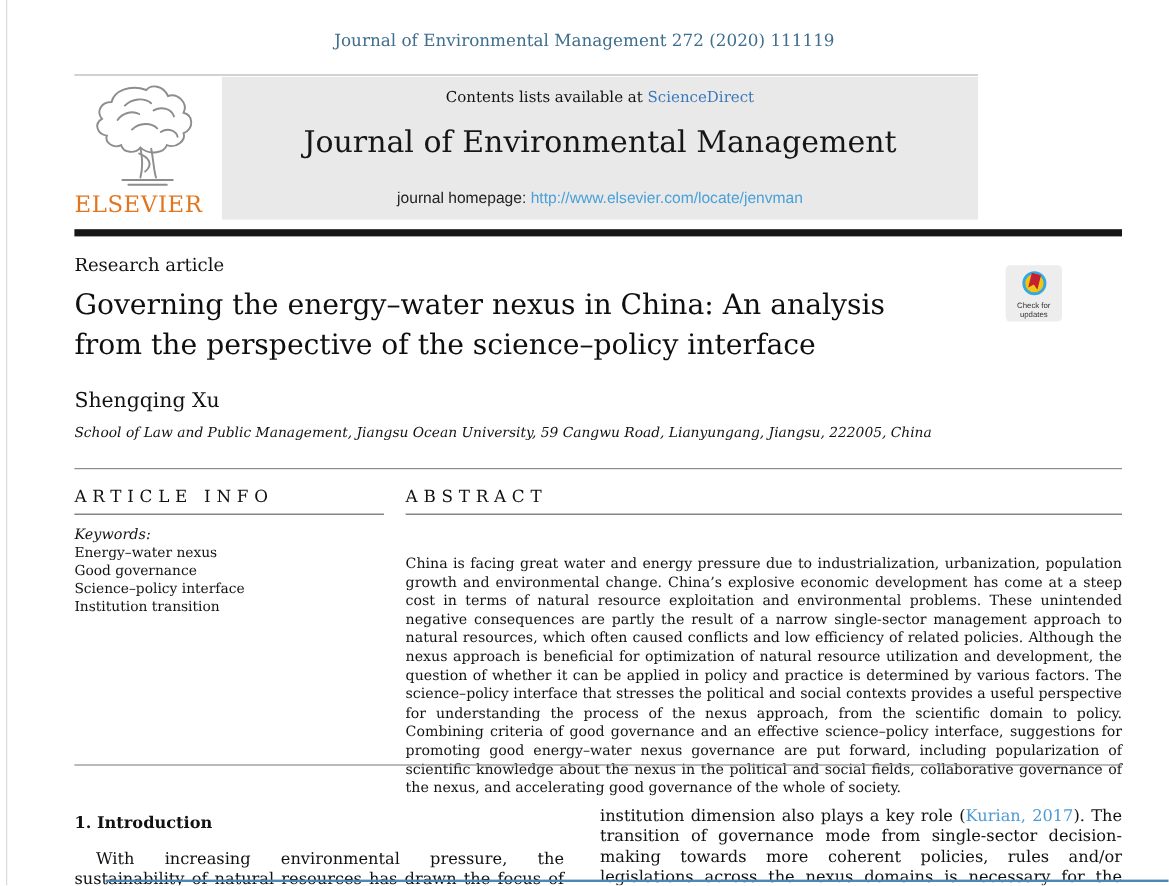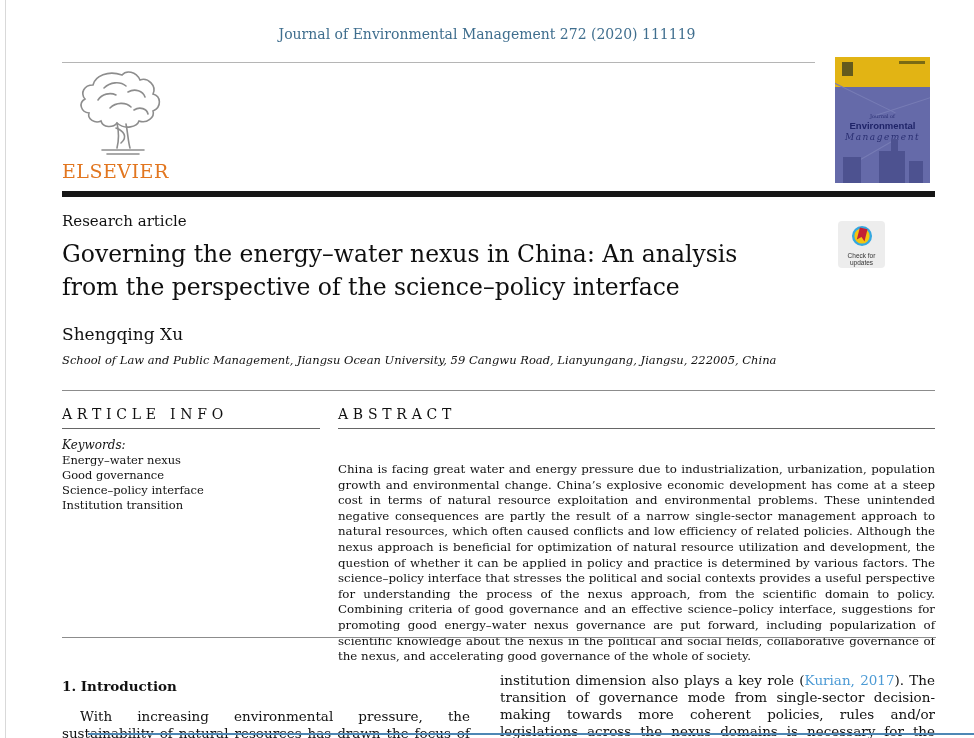--- a/index.html
+++ b/index.html
@@ -92,36 +92,26 @@
           <path d="M28 20 C34 14 44 13 50 18 M22 32 C26 26 34 24 40 27 M52 24 C59 20 67 23 69 29 M34 40 C40 34 50 34 55 39 M58 42 C64 38 71 41 72 46"></path>
           <path d="M41 55 C43 64 43 72 41 80 M50 56 C52 66 52 73 54 80"></path>
           <path d="M40 60 C48 63 52 69 45 75"></path>
           <path d="M26 82 L68 82 M31 86 L63 86"></path>
         </g>
       </svg>
     </div>
     <div class="elsevier-word">ELSEVIER</div>
   </div>
 
+  <div class="journal-box">
+    <div class="contents-line"><span>Contents lists available at </span><span class="link-sd">ScienceDirect</span></div>
+    <div class="journal-title">Journal of Environmental Management</div>
+    <div class="homepage-line"><span>journal homepage: </span><span class="link-homepage">http://www.elsevier.com/locate/jenvman</span></div>
+  </div>
 
-  <div class="cover">
-    <div class="cover-band"></div>
-    <div class="cover-mark"></div>
-    <div class="cover-band-text"></div>
-    <div class="cover-branch" style="left:-6px;top:40px;width:70px;transform:rotate(26deg);"></div>
-    <div class="cover-branch" style="left:38px;top:48px;width:66px;transform:rotate(-18deg);"></div>
-    <div class="cover-branch" style="left:6px;top:96px;width:60px;transform:rotate(-30deg);"></div>
-    <div class="cover-t1">Journal of</div>
-    <div class="cover-t2">Environmental</div>
-    <div class="cover-t3">Management</div>
-    <div class="sil" style="left:8px;bottom:0;width:18px;height:26px;"></div>
-    <div class="sil" style="left:44px;bottom:0;width:26px;height:32px;"></div>
-    <div class="sil" style="left:56px;bottom:0;width:7px;height:44px;"></div>
-    <div class="sil" style="left:74px;bottom:0;width:14px;height:22px;"></div>
-  </div>
 
   <div class="black-bar"></div>
 
   <div class="article-type">Research article</div>
 
   <h1 class="title">Governing the energy–water nexus in China: An analysis from the perspective of the science–policy interface</h1>
 
   <div class="crossmark">
     <svg width="26" height="24" viewBox="0 0 28 24" style="margin-top:3px;">
       <circle cx="14" cy="12" r="9.5" fill="#f3c50f" stroke="#35a8e0" stroke-width="2.6"></circle>

